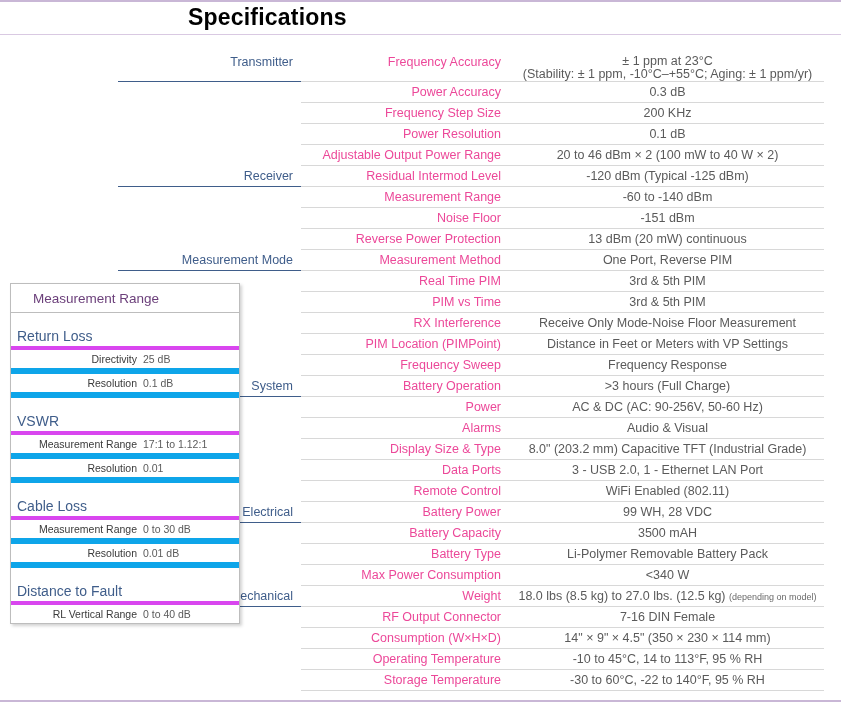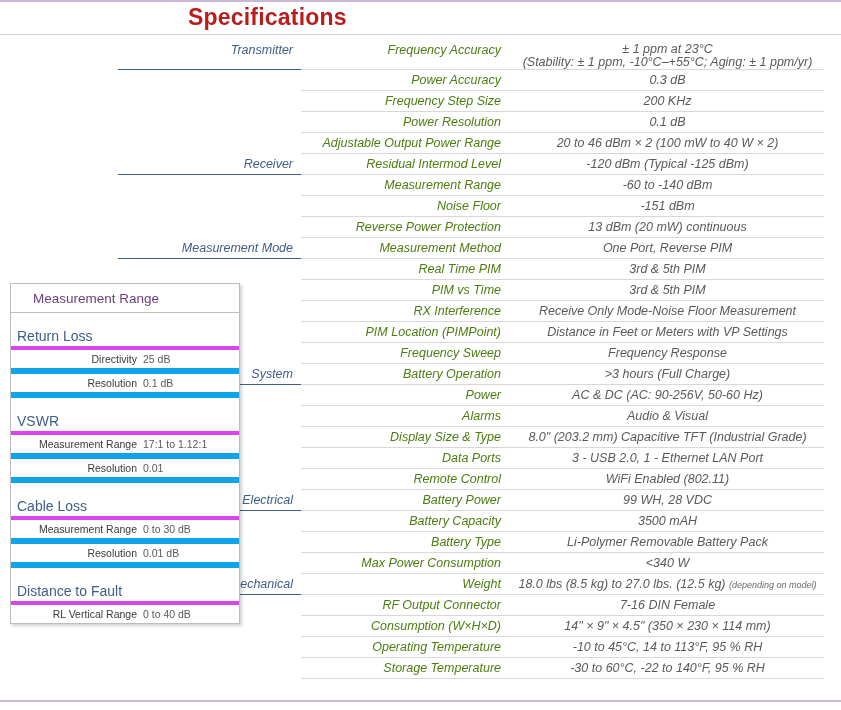--- a/index.html
+++ b/index.html
@@ -26,21 +26,21 @@
     background: #c9b7d6;
   }
   .page-title {
     position: absolute;
     left: 188px;
     top: 4px;
     font-family: "Liberation Sans", sans-serif;
     font-size: 23px;
     font-weight: bold;
     letter-spacing: 0.2px;
-    color: #b91c1c;
+    color: #000000;
   }
   .title-rule-under {
     position: absolute;
     left: 0px;
     top: 34px;
     width: 841px;
     height: 1px;
     background: #d9c9e2;
   }
   .bottom-rule {
@@ -49,43 +49,42 @@
     top: 700px;
     width: 841px;
     height: 2px;
     background: #c9b7d6;
   }
 
   
   .spec-table {
     position: absolute;
     left: 118px;
-    top: 40px;
+    top: 52px;
     width: 706px;
     border-collapse: collapse;
-    font-style: italic;
   }
   .spec-table td {
     padding: 0;
     vertical-align: top;
   }
   .col-group {
     width: 175px;
     text-align: right;
     padding-right: 8px !important;
     font-size: 12.5px;
     color: #3f5d8a;
     white-space: nowrap;
   }
   .col-label {
     width: 200px;
     text-align: right;
     padding-right: 8px !important;
     font-size: 12.5px;
-    color: #4d7c0f;
+    color: #ec4899;
     white-space: nowrap;
   }
   .col-value {
     font-size: 12.5px;
     color: #5a5a5a;
     padding-left: 2px !important;
   }
   .row {
     height: 21px;
   }

